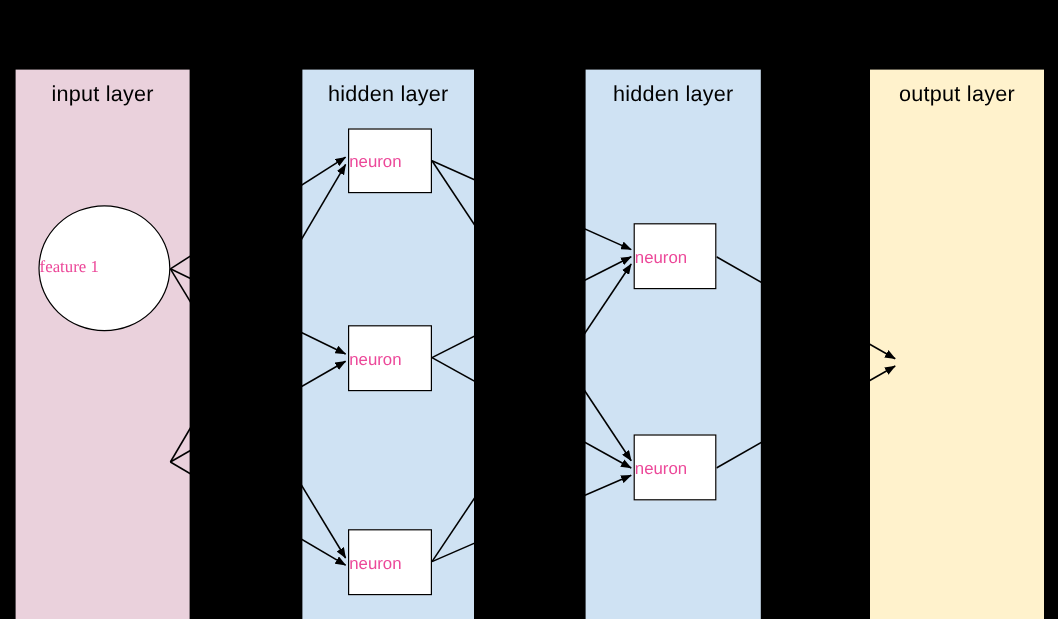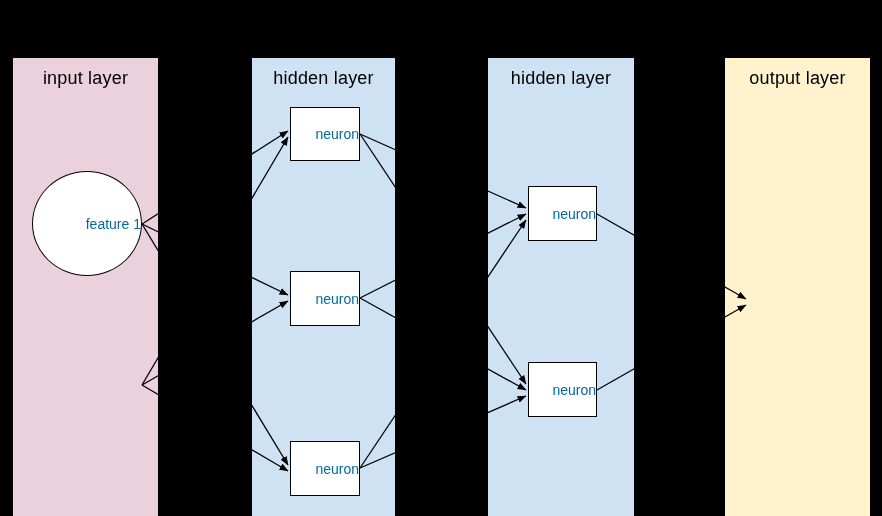--- a/index.html
+++ b/index.html
@@ -30,25 +30,25 @@
     pointer-events: none;
   }
   .edges line { stroke: #000; stroke-width: 1.3; }
   .node {
     position: absolute;
     background: #fff;
     border: 1px solid #000;
     box-sizing: border-box;
     display: flex;
     align-items: center;
-    justify-content: flex-end;
+    justify-content: flex-start;
     font-size: 14px;
-    color: #0369a1;
+    color: #ec4899;
   }
-  .node.ellipse { border-radius: 50%; }
+  .node.ellipse { border-radius: 50%; font-family: Liberation Serif, serif; }
   .node.pentagon {
     background: transparent;
     border: none;
   }
   .node.pentagon svg { position: absolute; left: 0; top: 0; }
   .node.pentagon polygon { fill: #fff; stroke: #000; stroke-width: 1.3; }
   .pentagon-label {
     position: absolute;
     left: 0; right: 0; top: 45px;
     text-align: center;

